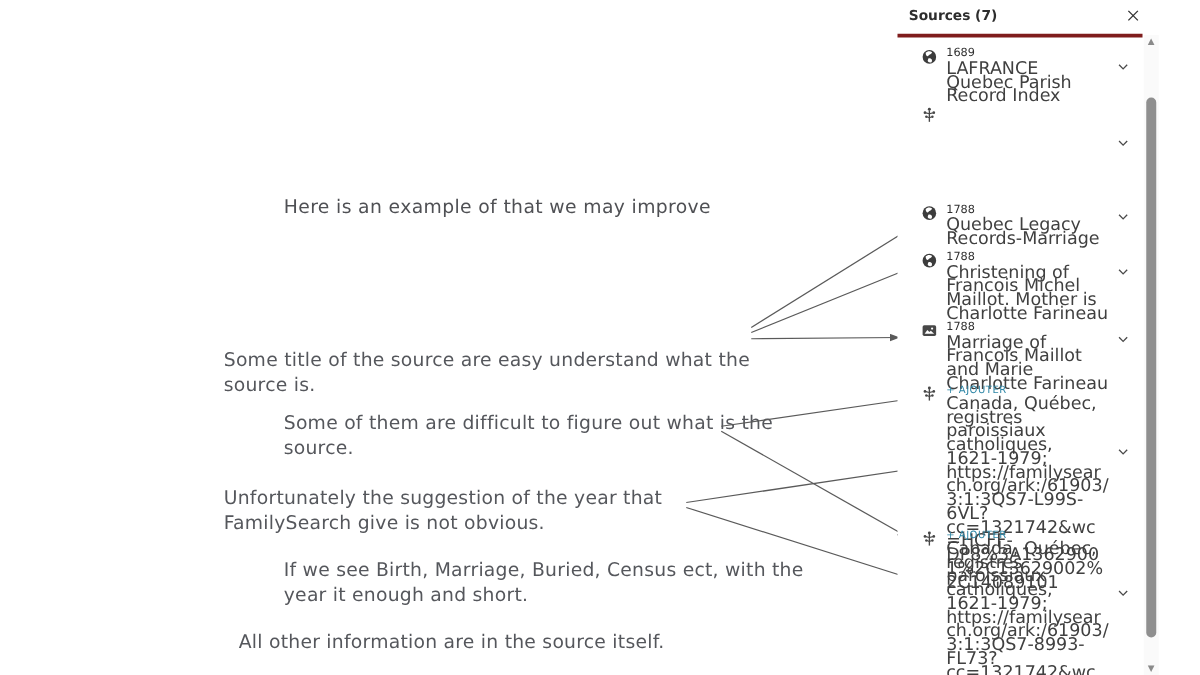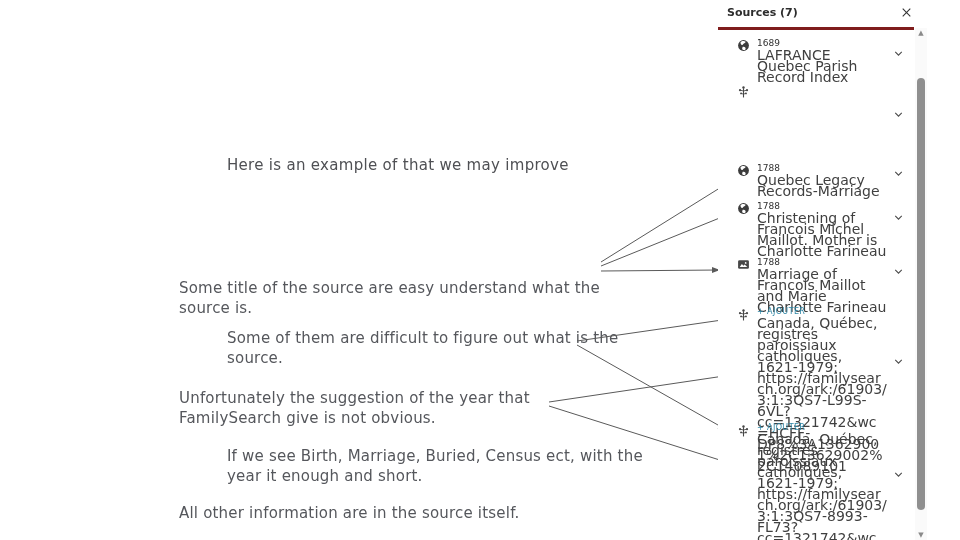--- a/index.html
+++ b/index.html
@@ -17,21 +17,21 @@
   }
   .slide-para{
     position:absolute;left:179px;width:470px;
     font-size:15px;line-height:19.5px;color:#55575c;letter-spacing:.2px;
     white-space:pre-line;
   }
   #para-1{top:251px;margin-top:28px;}
   #para-2{top:329px;margin-left:48px;}
   #para-3{top:389px;}
   #para-4{top:447px;margin-left:48px;}
-  #para-5{top:504px;}
+  #para-5{top:504px;margin-left:12px;}
 
   
   #arrow-layer{position:absolute;left:0;top:0;width:960px;height:540px;pointer-events:none;}
 
   
   .sources-panel{position:absolute;left:718px;top:0;width:242px;height:540px;background:#fff;}
   .panel-header{
     position:absolute;left:0;top:0;width:196px;height:27px;
     border-bottom:3px solid #7f1d1d;
   }

